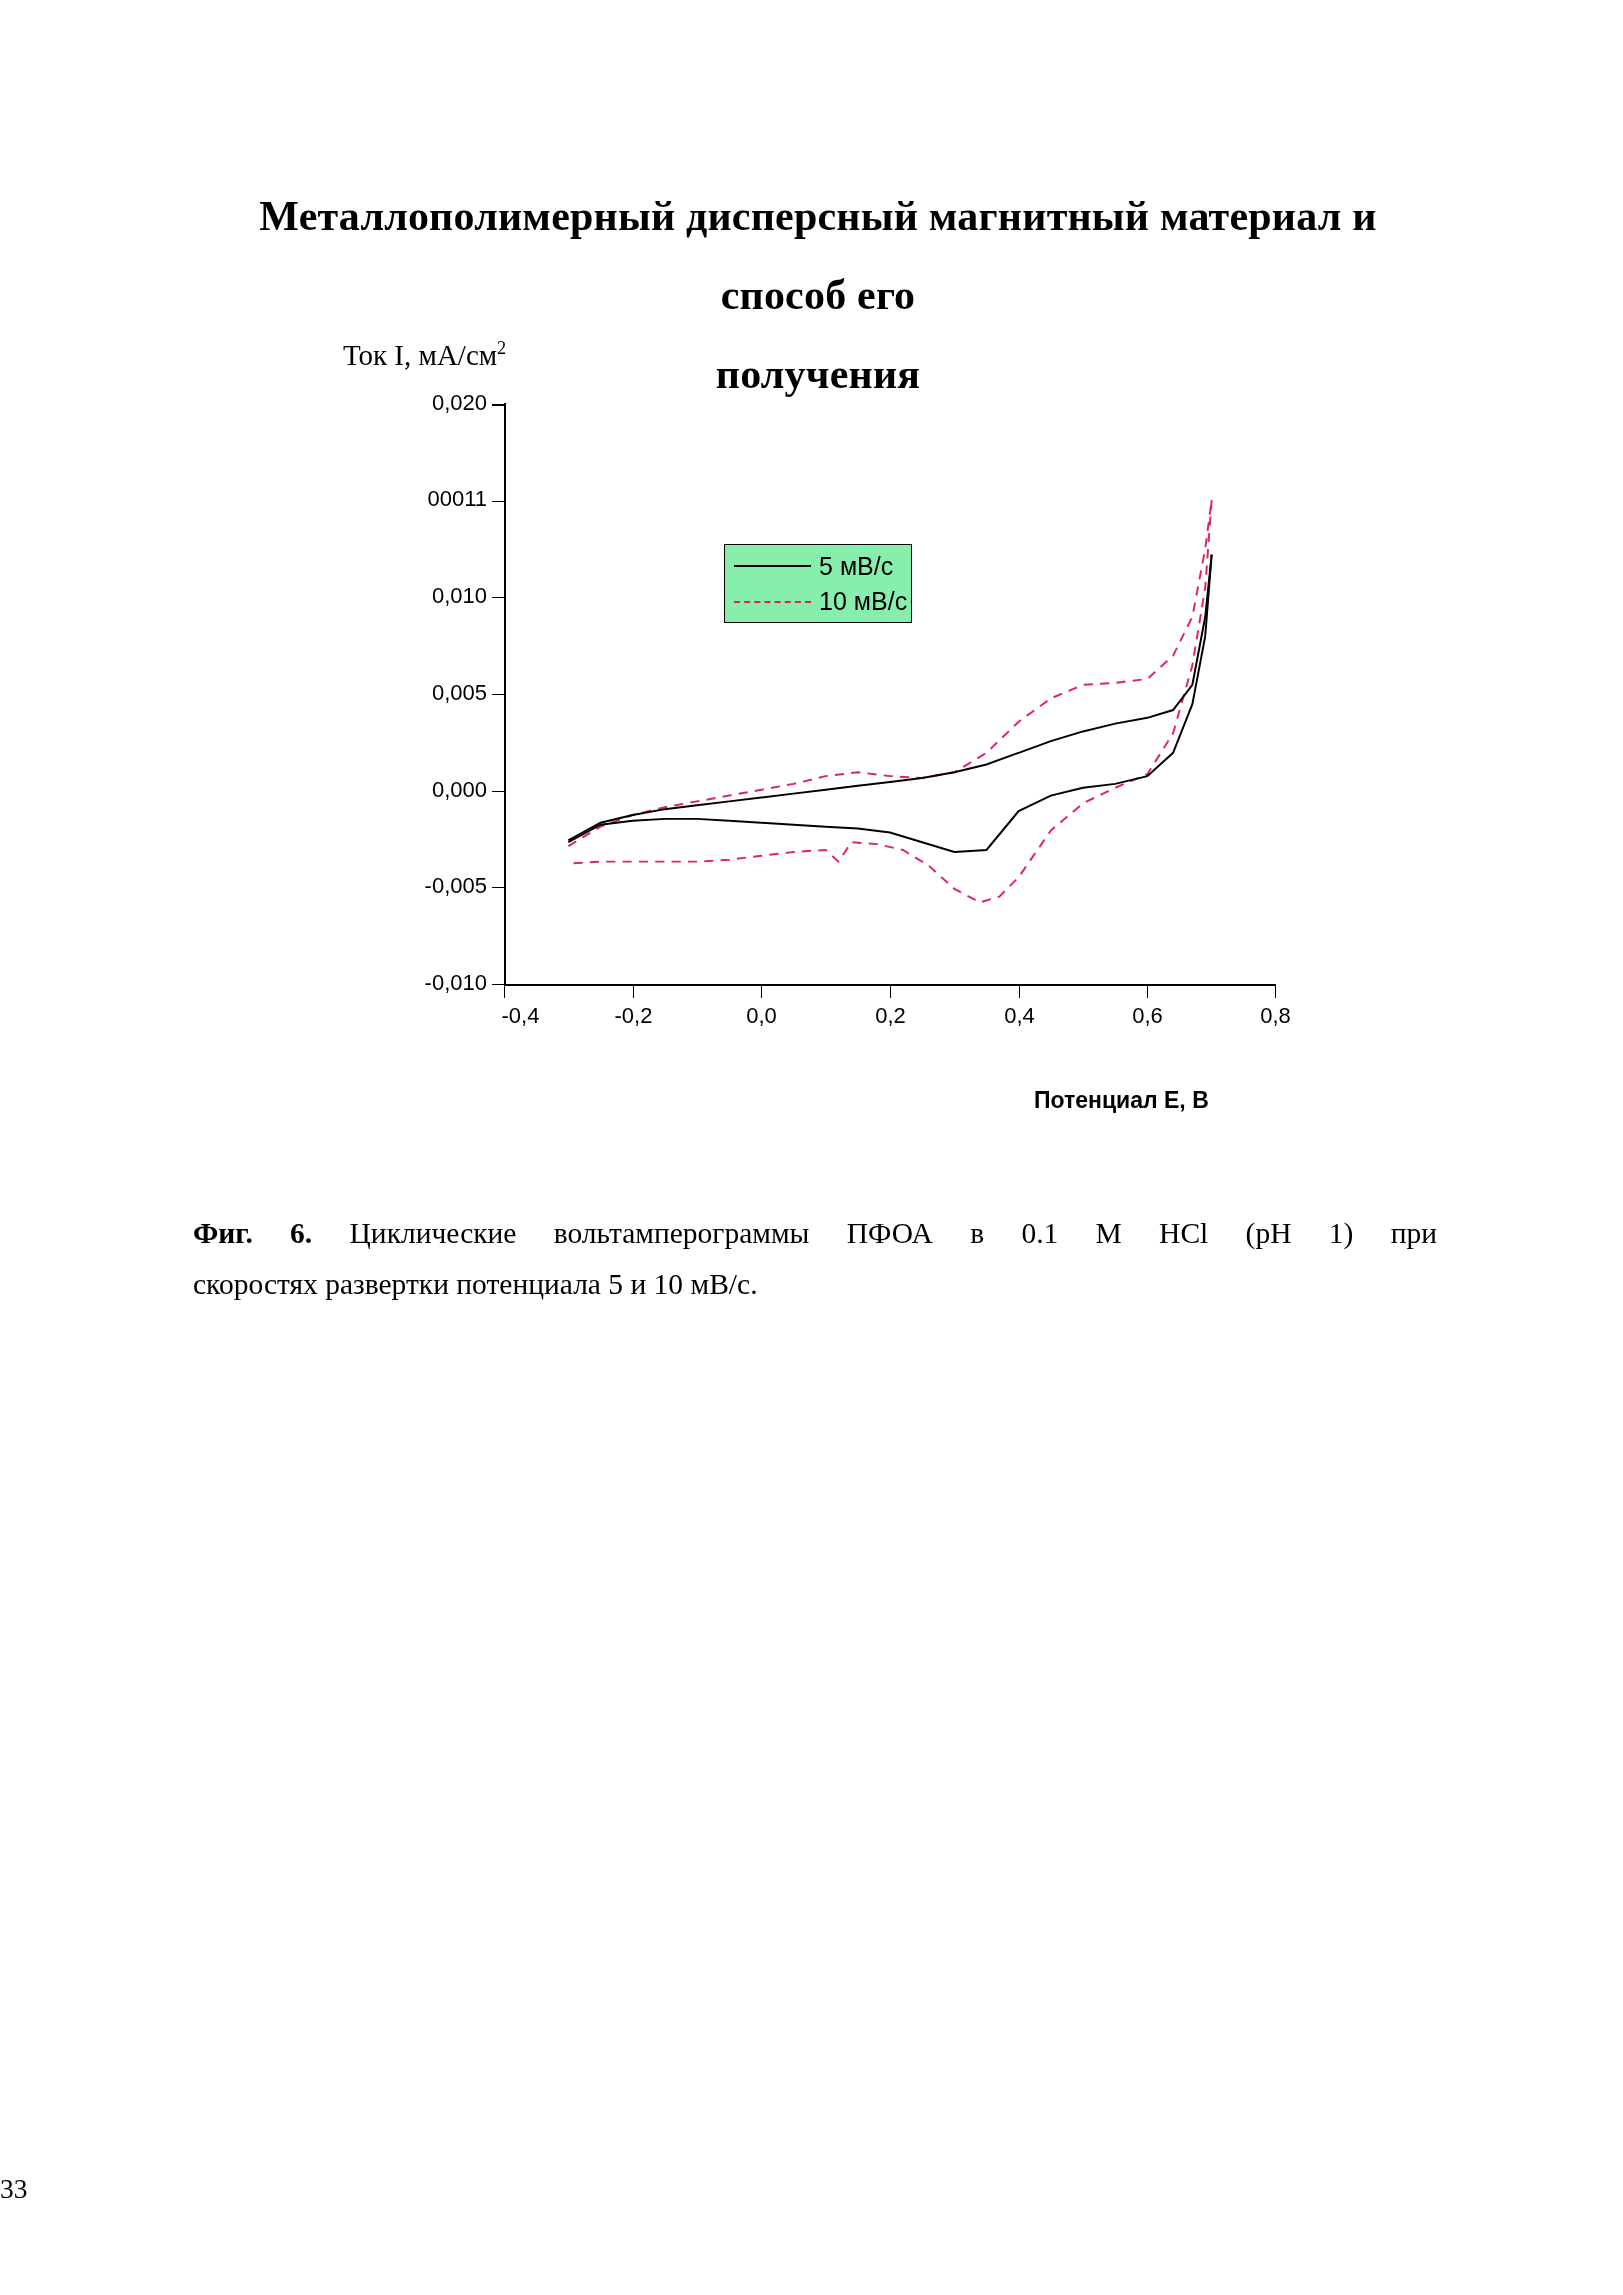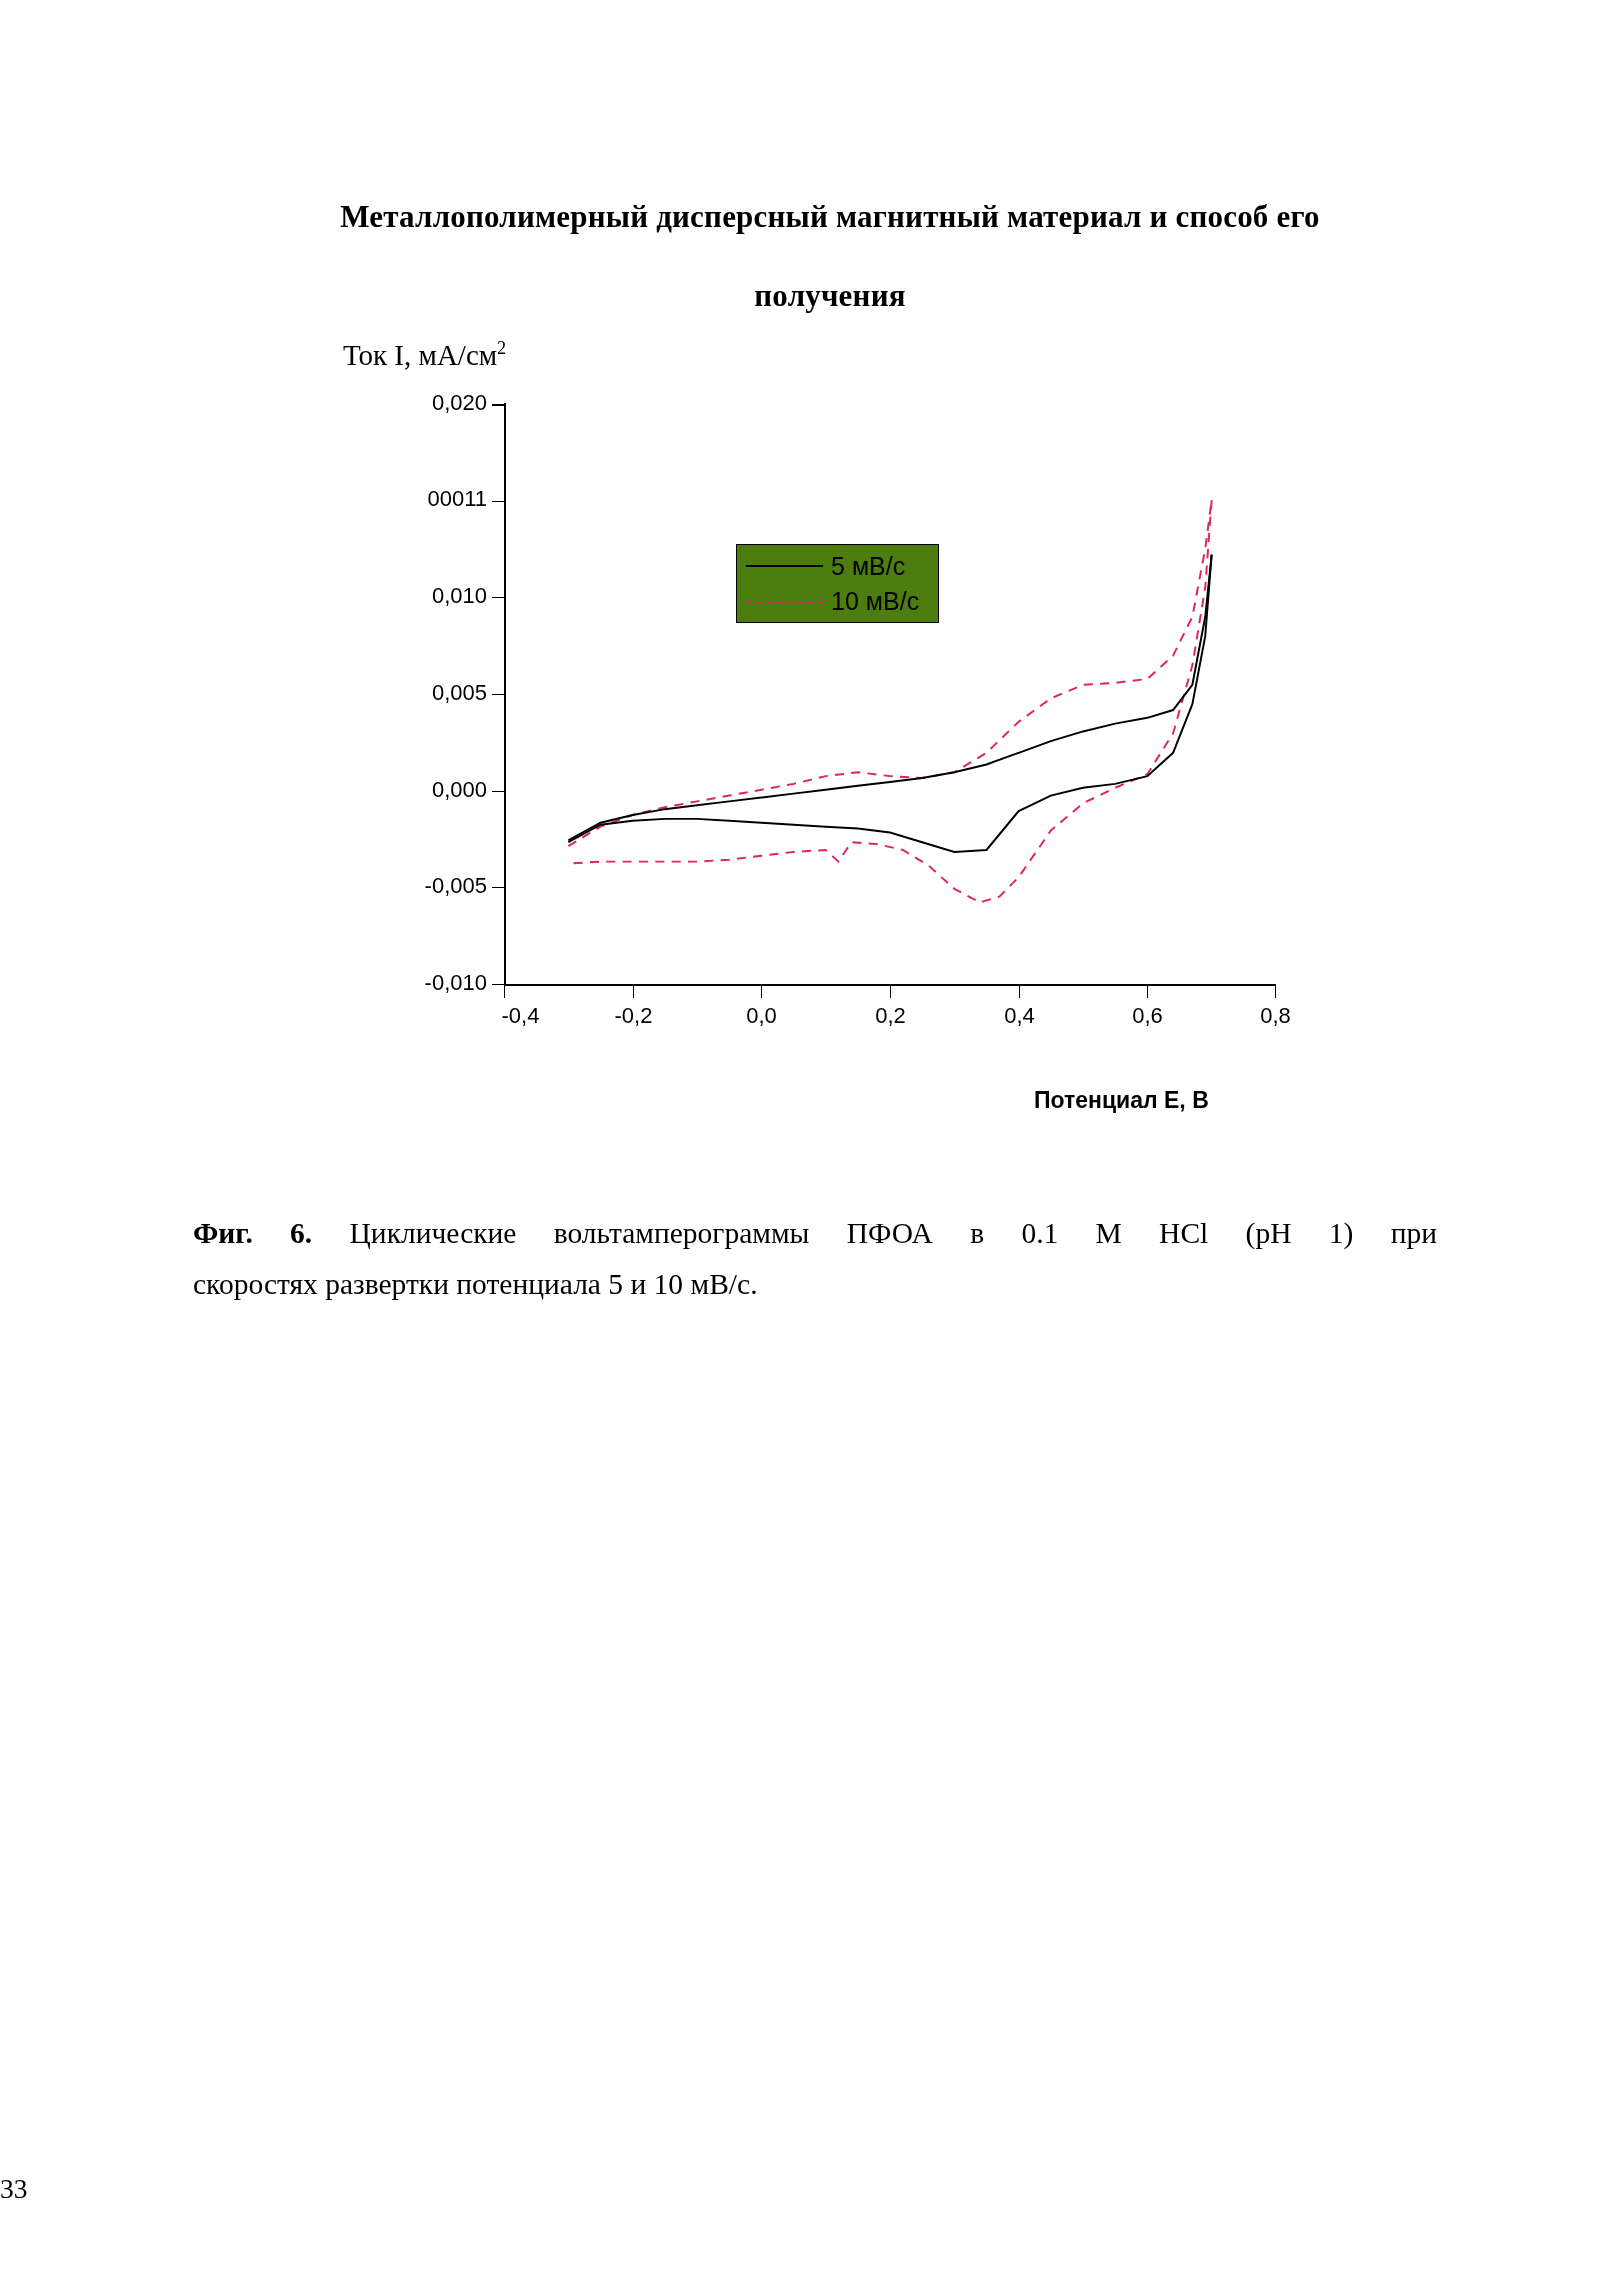--- a/index.html
+++ b/index.html
@@ -19,27 +19,27 @@
   .page {
     position: absolute;
     top: 0; left: 0;
     width: 1623px;
     height: 2295px;
   }
 
   
   .doc-title {
     position: absolute;
-    left: 208px;
+    left: 196px;
     top: 177px;
     width: 1244px;
     text-align: center;
     font-family: "Liberation Serif", serif;
     font-weight: bold;
-    font-size: 31px;
+    font-size: 42px;
     line-height: 79px;
     letter-spacing: 0.2px;
   }
   .doc-title .line2 {
     display: block;
   }
 
   
   .figure {
     position: absolute;
@@ -134,26 +134,26 @@
     width: 105px;
     margin-left: -52px;
     text-align: center;
     font-family: "Liberation Sans", sans-serif;
     font-size: 22px;
   }
 
   
   .legend {
     position: absolute;
-    left: 232px;
+    left: 220px;
     top: 141px;
-    width: 203px;
+    width: 188px;
     height: 79px;
     border: 1.3px solid #000;
-    background: #4d7c0f;
+    background: #86efac;
     box-sizing: border-box;
   }
   .legend-row {
     position: absolute;
     left: 0;
     width: 100%;
     height: 37px;
     display: flex;
     align-items: center;
   }

